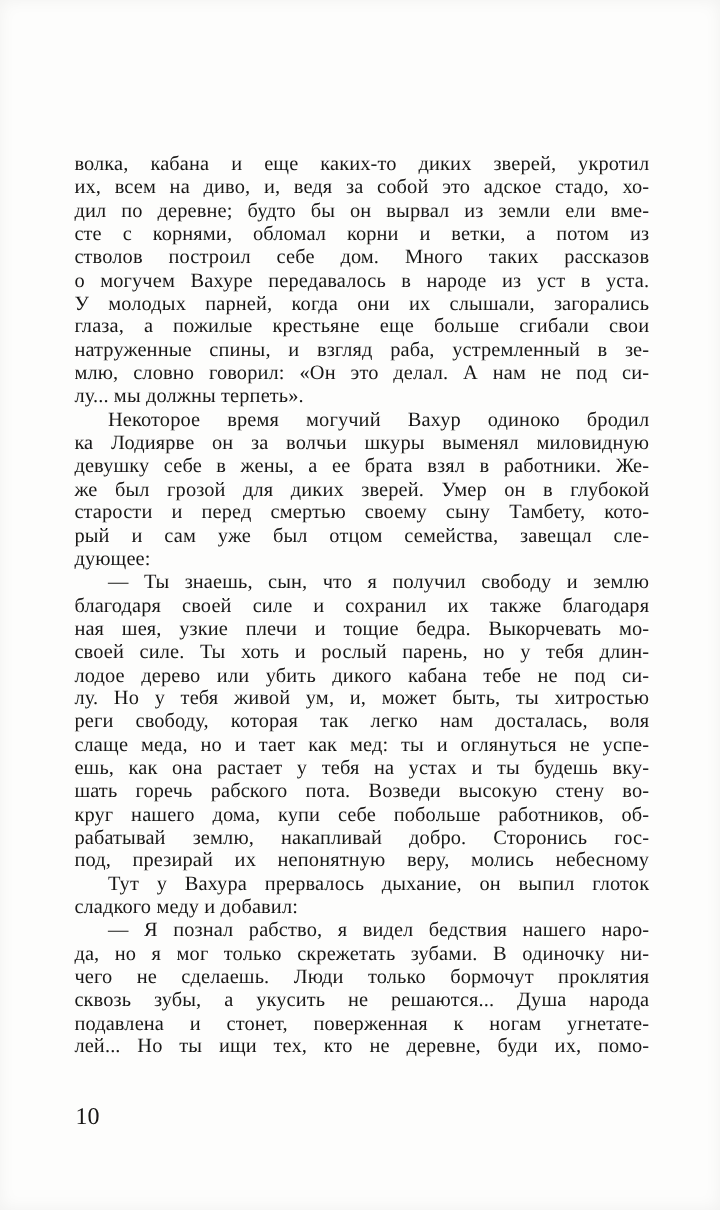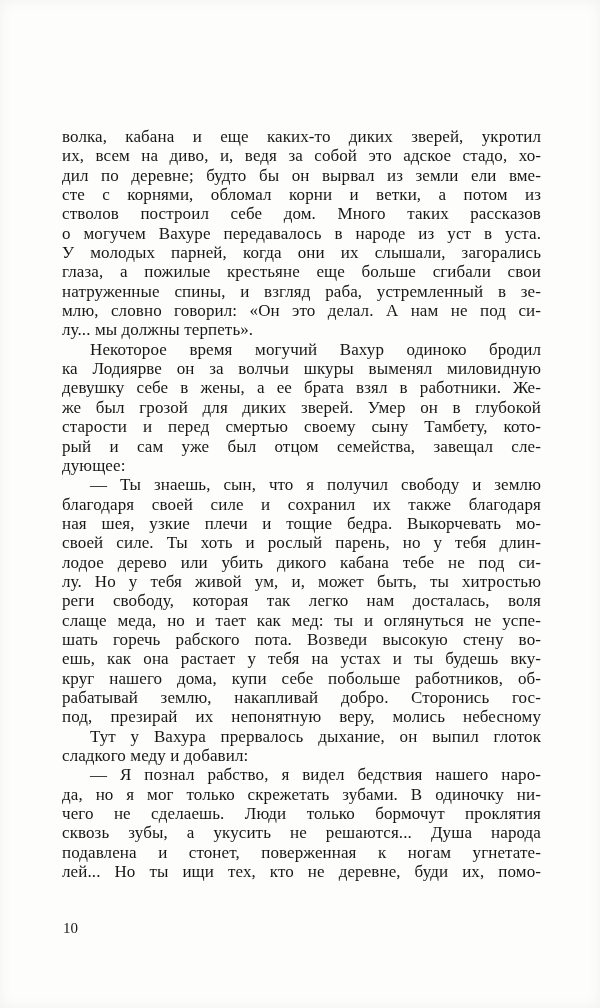--- a/index.html
+++ b/index.html
@@ -40,21 +40,21 @@
     text-align-last: justify;
   }
   .line.indent {
     text-indent: 28px;
   }
   .page-number {
     position: absolute;
     left: 63px;
     top: 920px;
     font-family: "Liberation Serif", serif;
-    font-size: 15px;
+    font-size: 20px;
     color: #181716;
   }
 </style>
 </head>
 <body>
 
 <div class="page">
   <div class="text-block" id="text-block">
       <div class="line just">волка, кабана и еще каких-то диких зверей, укротил</div>
       <div class="line just">их, всем на диво, и, ведя за собой это адское стадо, хо-</div>
@@ -75,22 +75,22 @@
       <div class="line just">рый и сам уже был отцом семейства, завещал сле-</div>
       <div class="line">дующее:</div>
       <div class="line indent just">— Ты знаешь, сын, что я получил свободу и землю</div>
       <div class="line just">благодаря своей силе и сохранил их также благодаря</div>
       <div class="line just">ная шея, узкие плечи и тощие бедра. Выкорчевать мо-</div>
       <div class="line just">своей силе. Ты хоть и рослый парень, но у тебя длин-</div>
       <div class="line just">лодое дерево или убить дикого кабана тебе не под си-</div>
       <div class="line just">лу. Но у тебя живой ум, и, может быть, ты хитростью</div>
       <div class="line just">реги свободу, которая так легко нам досталась, воля</div>
       <div class="line just">слаще меда, но и тает как мед: ты и оглянуться не успе-</div>
+      <div class="line just">ешь, как она растает у тебя на устах и ты будешь вку-</div>
       <div class="line just">шать горечь рабского пота. Возведи высокую стену во-</div>
-      <div class="line just">ешь, как она растает у тебя на устах и ты будешь вку-</div>
       <div class="line just">круг нашего дома, купи себе побольше работников, об-</div>
       <div class="line just">рабатывай землю, накапливай добро. Сторонись гос-</div>
       <div class="line just">под, презирай их непонятную веру, молись небесному</div>
       <div class="line indent just">Тут у Вахура прервалось дыхание, он выпил глоток</div>
       <div class="line">сладкого меду и добавил:</div>
       <div class="line indent just">— Я познал рабство, я видел бедствия нашего наро-</div>
       <div class="line just">да, но я мог только скрежетать зубами. В одиночку ни-</div>
       <div class="line just">чего не сделаешь. Люди только бормочут проклятия</div>
       <div class="line just">сквозь зубы, а укусить не решаются... Душа народа</div>
       <div class="line just">подавлена и стонет, поверженная к ногам угнетате-</div>

